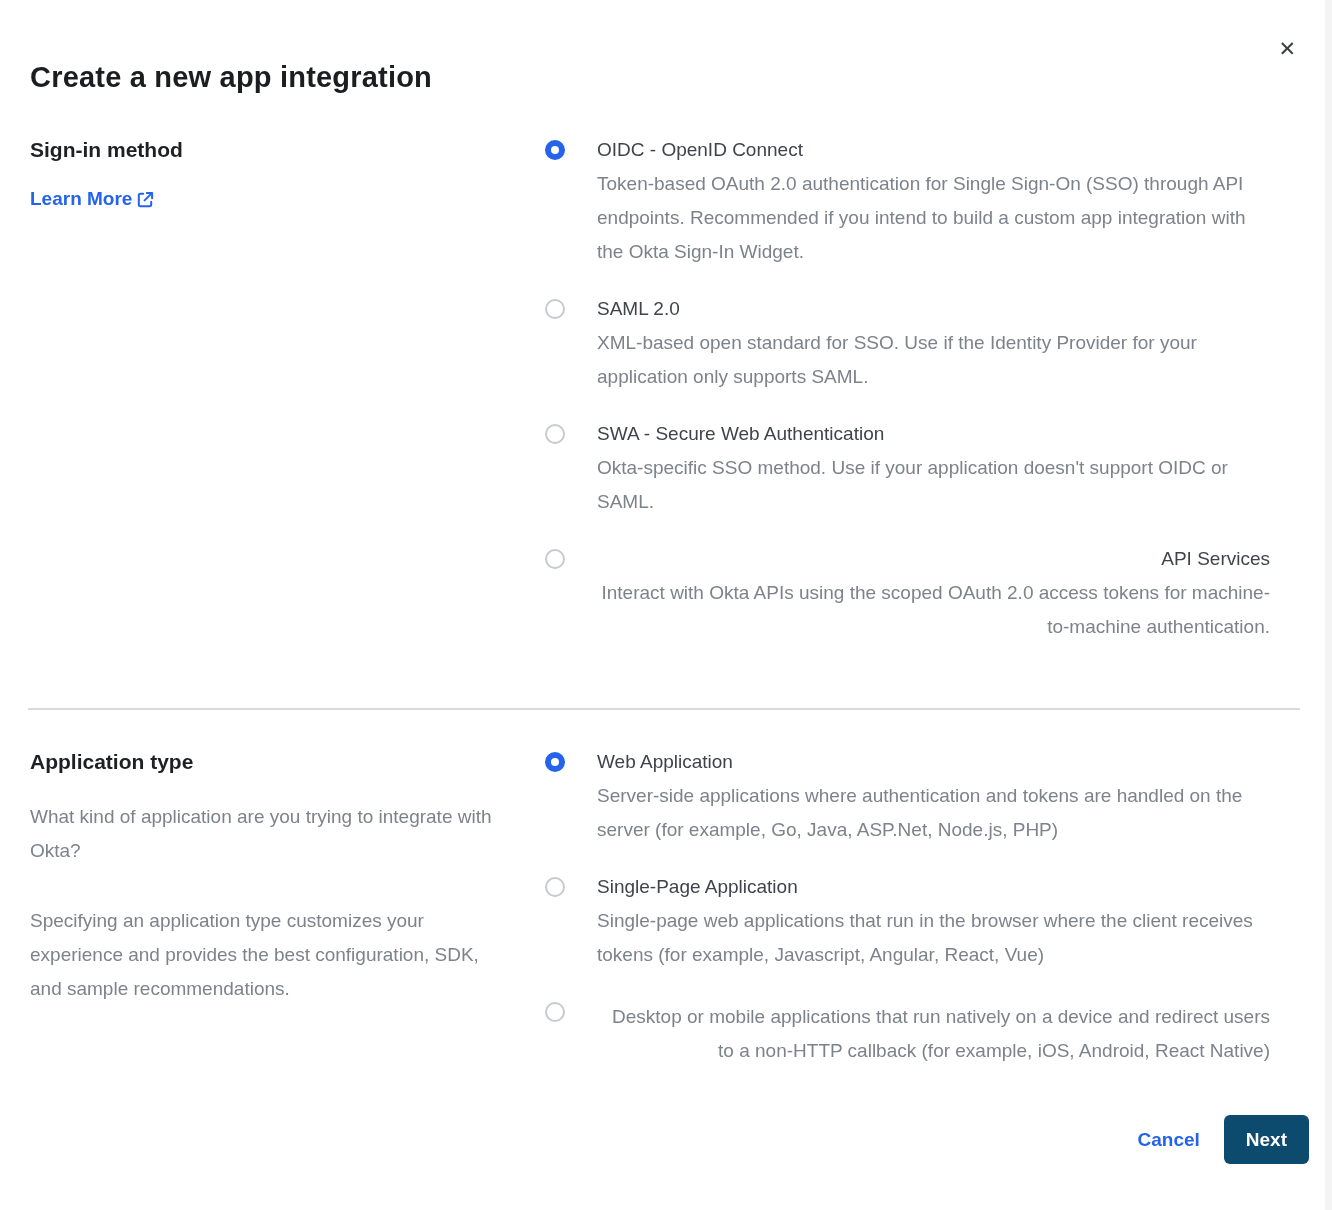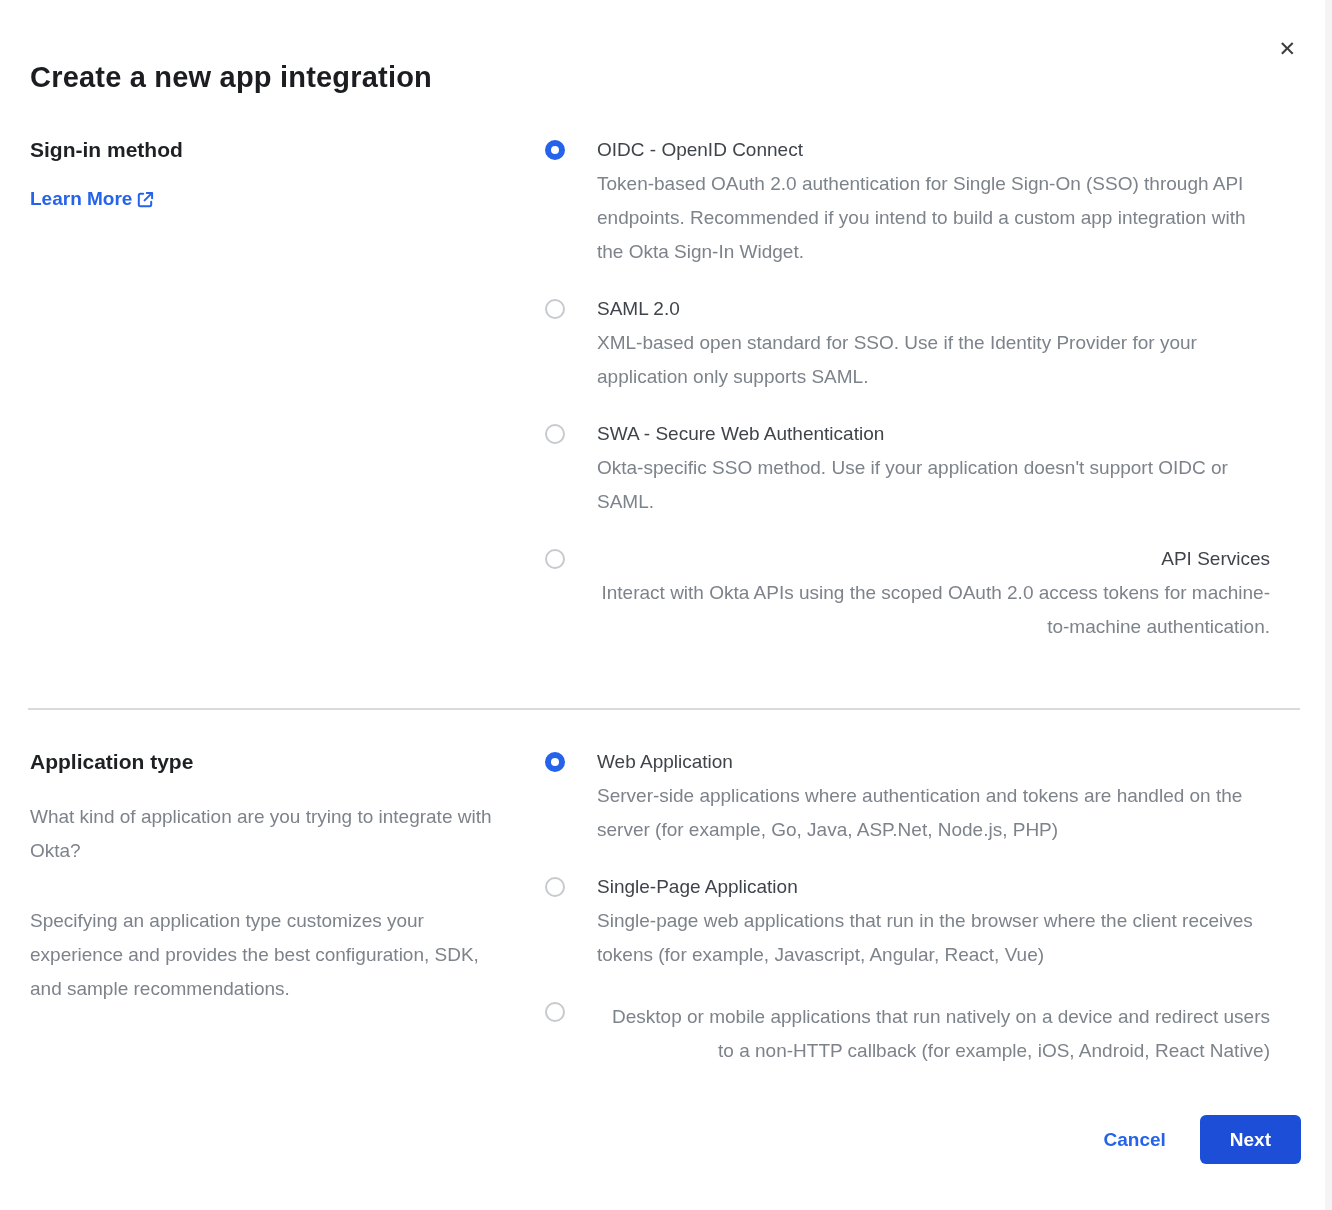--- a/index.html
+++ b/index.html
@@ -131,38 +131,38 @@
   }
   .divider {
     border: none;
     height: 2px;
     background: #dadada;
     margin: 64px 0 0 -2px;
   }
   .section-row.app-type { margin-top: 40px; }
   .footer {
     position: absolute;
-    right: 31px;
+    right: 23px;
     bottom: 46px;
     display: flex;
     align-items: center;
-    gap: 34px;
+    gap: 24px;
   }
   .cancel-link {
     font-size: 19px;
     font-weight: 600;
     color: #2563eb;
     text-decoration: none;
     cursor: pointer;
   }
   .next-btn {
     height: 49px;
     min-width: 84px;
-    padding: 0 30px;
-    background: #1d4ed8;
+    padding: 0 22px;
+    background: #0c4a6e;
     color: #ffffff;
     border: none;
     border-radius: 6px;
     font-size: 19px;
     font-weight: 700;
     font-family: "Liberation Sans", sans-serif;
     cursor: pointer;
   }
 </style>
 </head>

